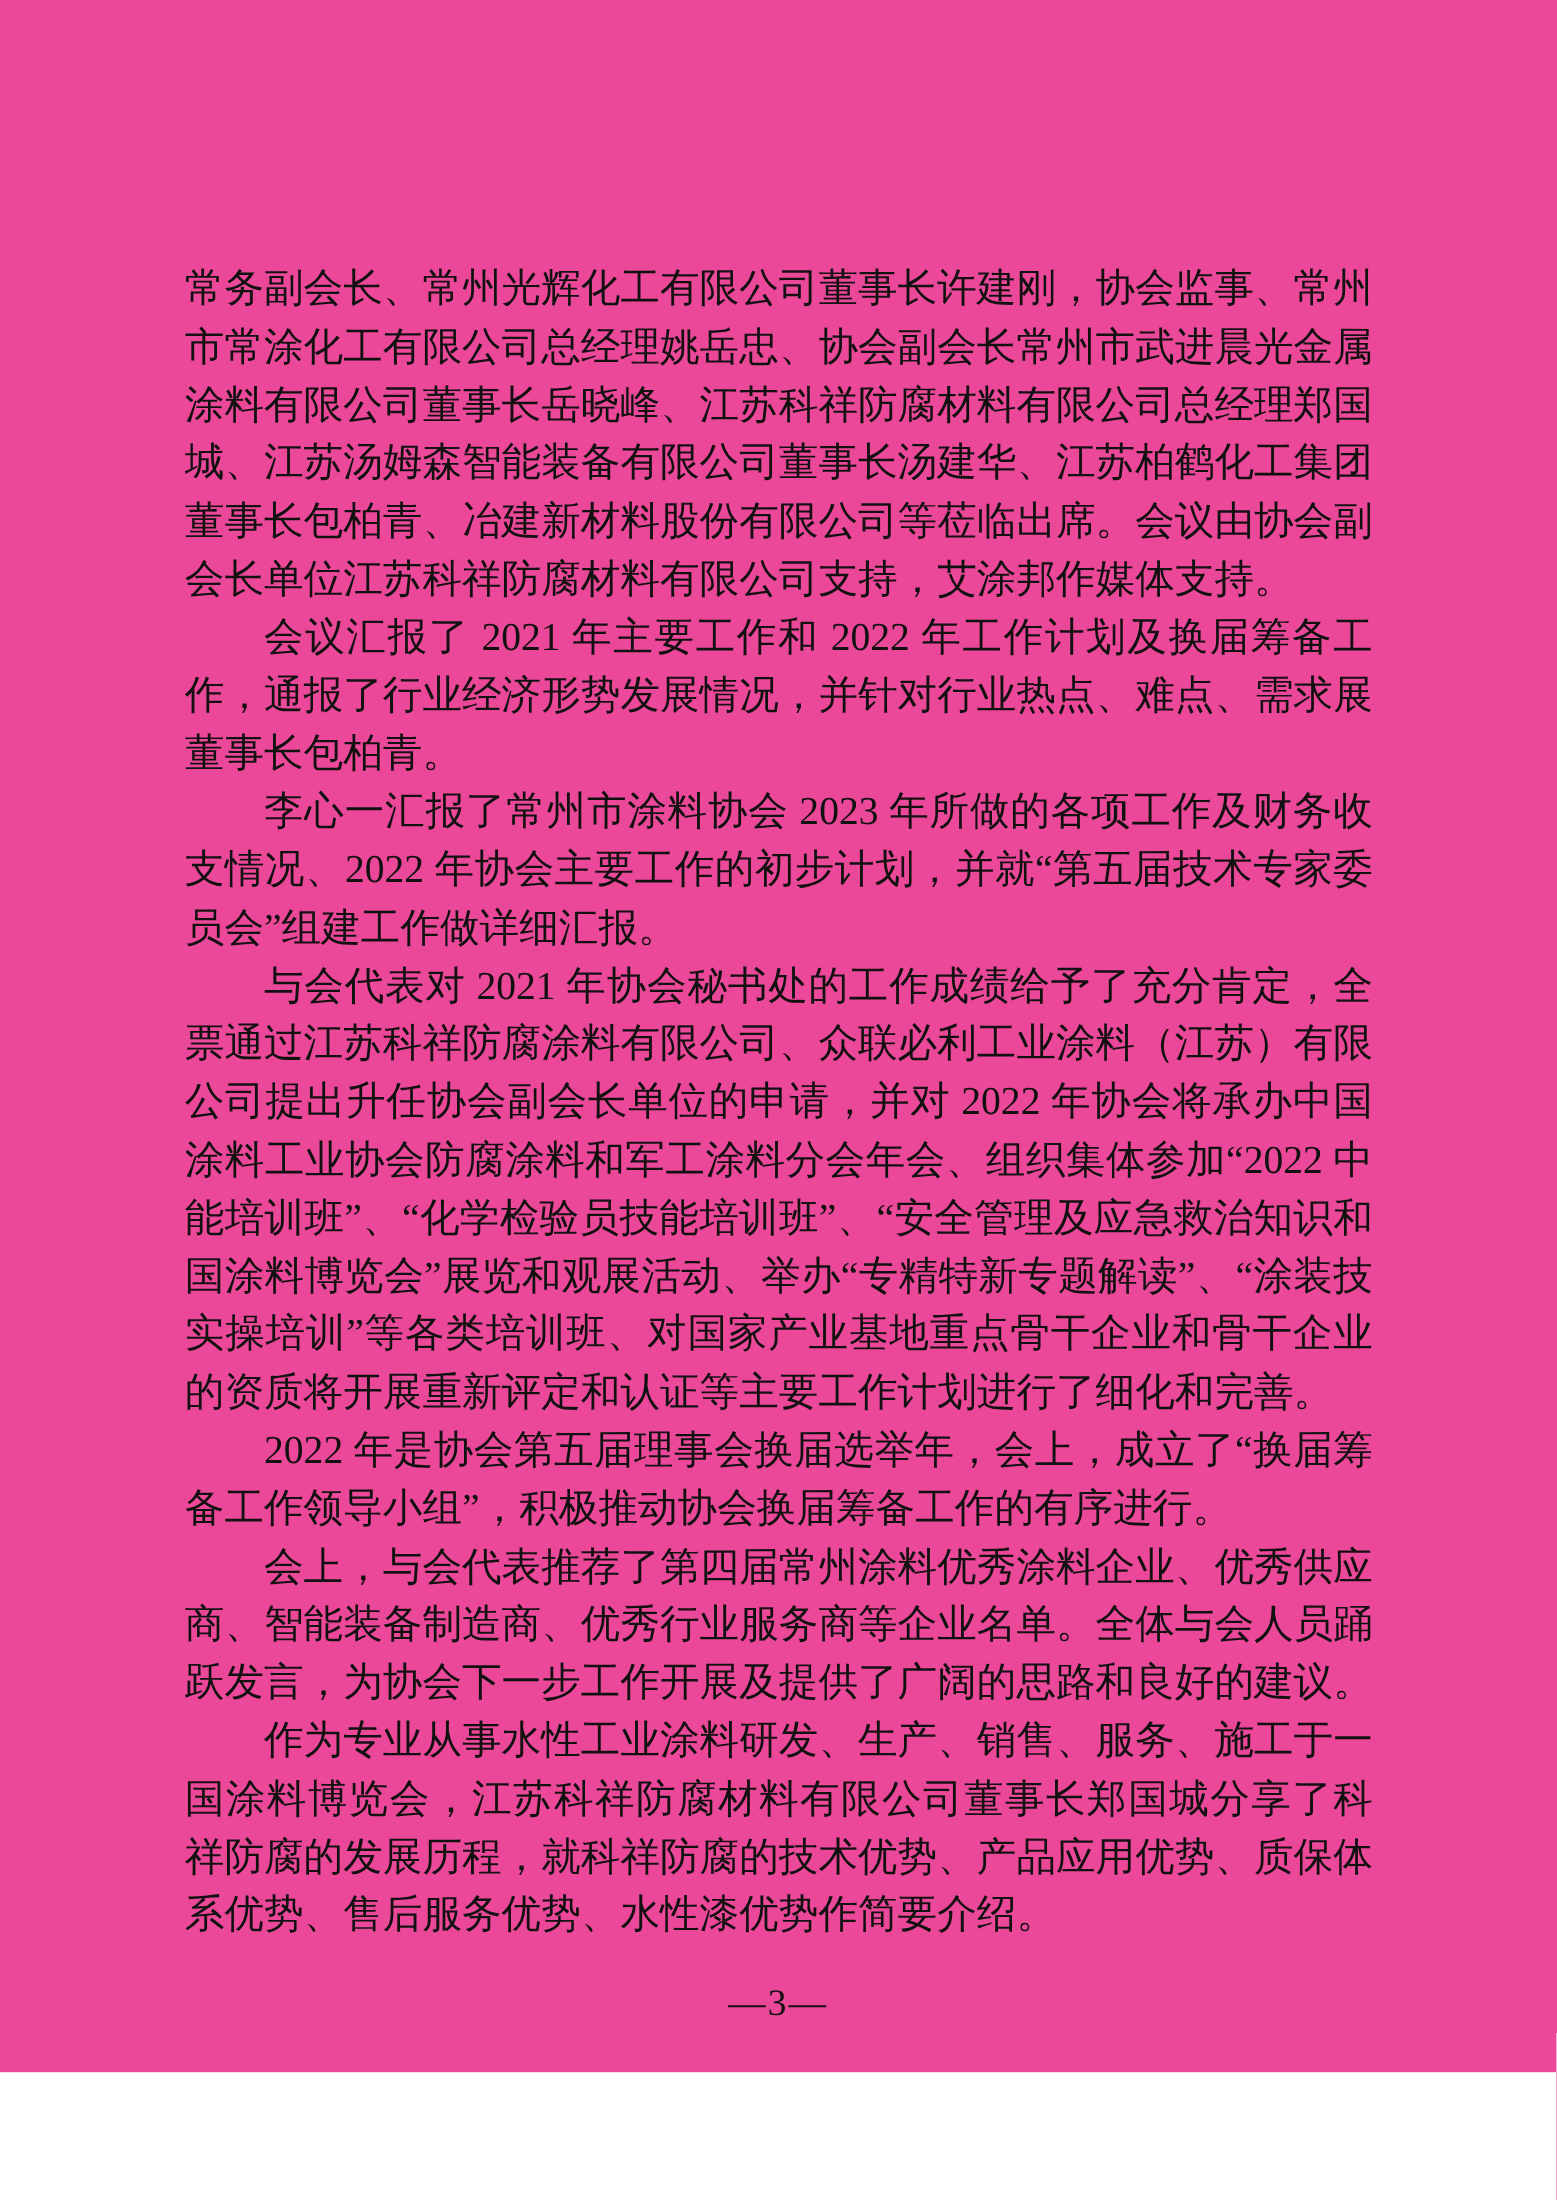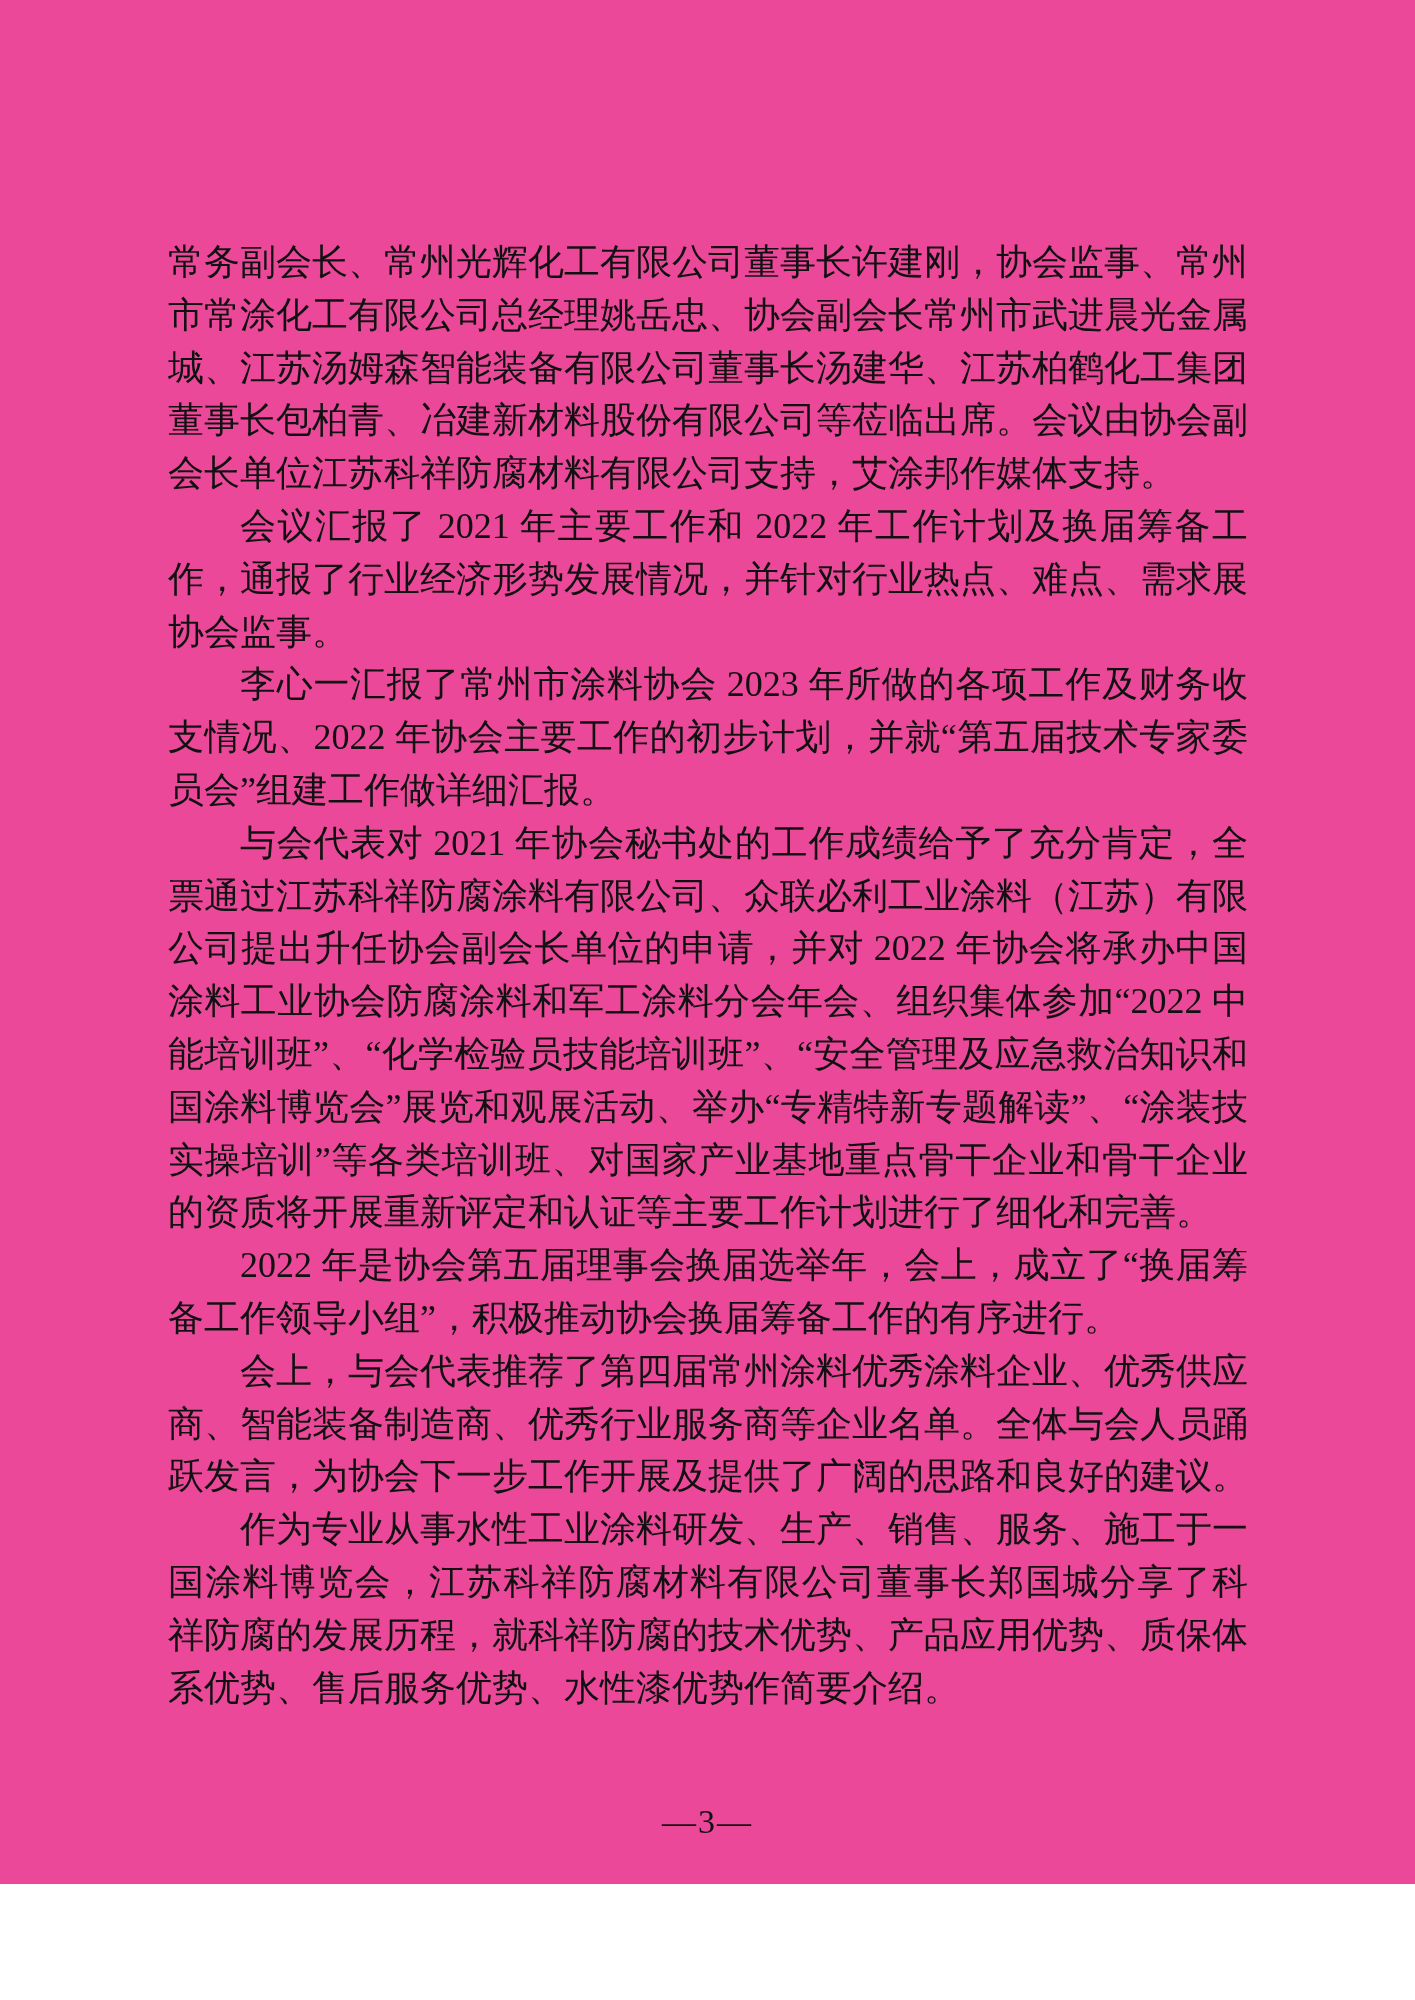--- a/index.html
+++ b/index.html
@@ -52,26 +52,27 @@
     letter-spacing: 2px;
   }
 </style>
 </head>
 <body>
 
 <div class="page">
   <div class="text-block">
       <div class="line">常务副会长、常州光辉化工有限公司董事长许建刚，协会监事、常州</div>
       <div class="line">市常涂化工有限公司总经理姚岳忠、协会副会长常州市武进晨光金属</div>
+      <div class="line">涂料有限公司董事长岳晓峰、江苏科祥防腐材料有限公司总经理郑国</div>
       <div class="line">城、江苏汤姆森智能装备有限公司董事长汤建华、江苏柏鹤化工集团</div>
       <div class="line">董事长包柏青、冶建新材料股份有限公司等莅临出席。会议由协会副</div>
       <div class="line para-end">会长单位江苏科祥防腐材料有限公司支持，艾涂邦作媒体支持。</div>
       <div class="line indent">会议汇报了 2021 年主要工作和 2022 年工作计划及换届筹备工</div>
       <div class="line">作，通报了行业经济形势发展情况，并针对行业热点、难点、需求展</div>
-      <div class="line para-end">协会监事。</div>
+      <div class="line para-end">董事长包柏青。</div>
       <div class="line indent">李心一汇报了常州市涂料协会 2023 年所做的各项工作及财务收</div>
       <div class="line">支情况、2022 年协会主要工作的初步计划，并就“第五届技术专家委</div>
       <div class="line para-end">员会”组建工作做详细汇报。</div>
       <div class="line indent">与会代表对 2021 年协会秘书处的工作成绩给予了充分肯定，全</div>
       <div class="line">票通过江苏科祥防腐涂料有限公司、众联必利工业涂料（江苏）有限</div>
       <div class="line">公司提出升任协会副会长单位的申请，并对 2022 年协会将承办中国</div>
       <div class="line">涂料工业协会防腐涂料和军工涂料分会年会、组织集体参加“2022 中</div>
       <div class="line">能培训班”、“化学检验员技能培训班”、“安全管理及应急救治知识和</div>
       <div class="line">国涂料博览会”展览和观展活动、举办“专精特新专题解读”、“涂装技</div>
       <div class="line">实操培训”等各类培训班、对国家产业基地重点骨干企业和骨干企业</div>

